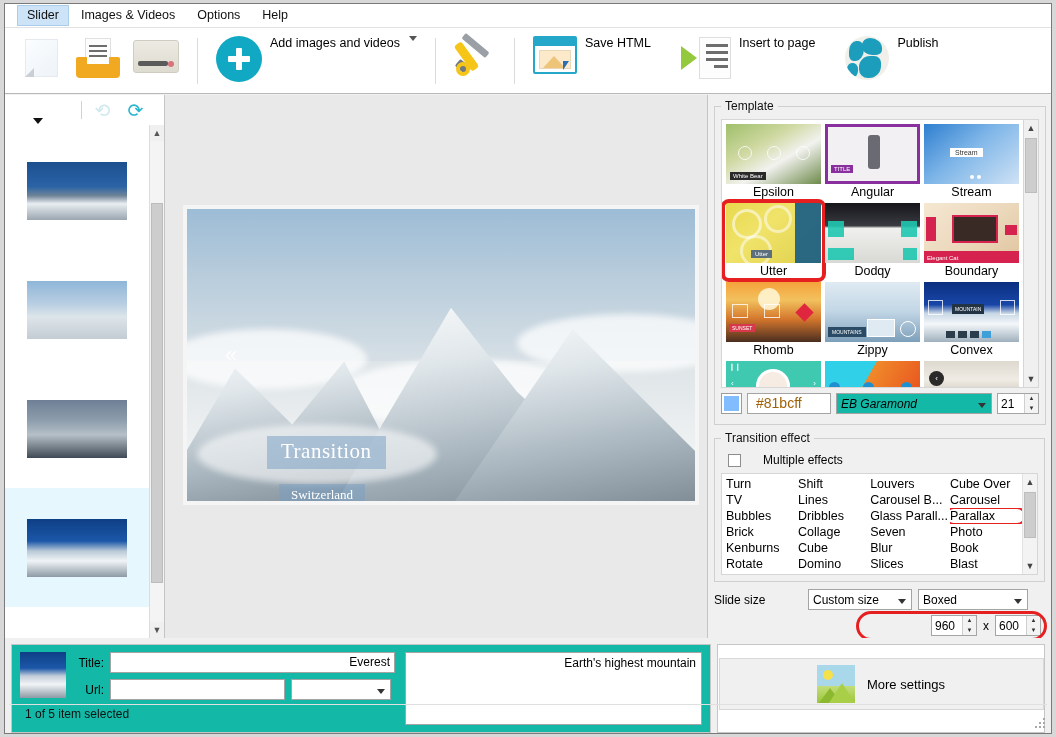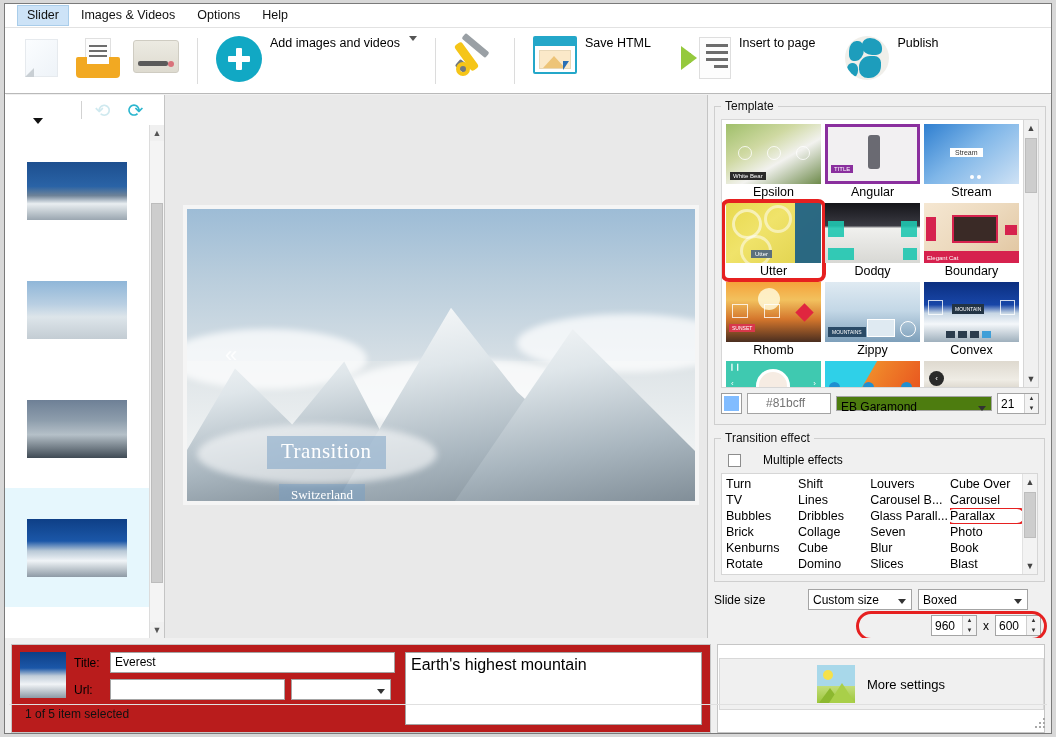--- a/index.html
+++ b/index.html
@@ -364,26 +364,26 @@
   .style-row {
     display: flex; align-items: center; gap: 5px; margin: 5px 0 4px 0;
   }
   .color-swatch {
     width: 21px; height: 21px; border: 1px solid #9c9c9c; background: #fff;
     display: flex; align-items: center; justify-content: center;
   }
   .color-swatch i { display: block; width: 15px; height: 15px; background: #81bcff; }
   .inp {
     height: 21px; border: 1px solid #a4a4a4; background: #fff;
-    font-size: 12px; padding: 0 18px; line-height: 19px; color: #737373;
+    font-size: 14px; padding: 0 8px; line-height: 19px; color: #a16207;
   }
   .color-hex { width: 84px; }
   .font-sel {
-    flex: 1; height: 15px; border: 1px solid #a4a4a4; background: #4d7c0f;
-    font-size: 12px; padding: 1px 18px 0 4px; position: relative; line-height: 19px;
+    flex: 1; height: 21px; border: 1px solid #a4a4a4; background: #14b8a6;
+    font-size: 12px; padding: 1px 18px 0 4px; position: relative; line-height: 19px; font-style: italic;
   }
   .font-sel .car {
     position: absolute; right: 5px; top: 9px;
     width: 0; height: 0; border-left: 4px solid transparent;
     border-right: 4px solid transparent; border-top: 5px solid #333;
   }
   .spin {
     display: flex; height: 21px; border: 1px solid #a4a4a4; background: #fff;
   }
   .spin .v { width: 26px; font-size: 12px; padding: 1px 3px 0 3px; line-height: 19px; }
@@ -435,34 +435,34 @@
     border: 3px solid #e62020; border-radius: 16px; pointer-events: none;
   }
   .dim-x { font-size: 12px; }
 
   
   .bottom-area {
     position: absolute; left: 0; bottom: 0; right: 0; height: 95px;
     background: #f0f0f0; display: flex; padding: 6px 6px 0 6px; gap: 6px;
   }
   .meta-box {
-    width: 700px; background: #b91c1c; border: 1px solid #c6c6c6;
-    display: flex; padding: 7px 8px; gap: 8px;
+    width: 700px; background: #14b8a6; border: 1px solid #c6c6c6;
+    display: flex; padding: 7px 8px; gap: 8px; text-align: right;
   }
   .meta-thumb { width: 46px; height: 46px; background-size: cover; background-position: center; }
   .meta-fields { display: flex; flex-direction: column; gap: 6px; }
   .meta-line { display: flex; align-items: center; gap: 6px; }
   .meta-lbl { width: 30px; font-size: 12px; }
   .meta-inp {
     height: 21px; border: 1px solid #a4a4a4; background: #fff;
     font-size: 12px; padding: 0 4px; line-height: 19px;
   }
   .meta-desc {
     flex: 1; border: 1px solid #a4a4a4; background: #fff;
-    font-size: 16px; padding: 3px 5px; margin-left: 2px;
+    font-size: 12px; padding: 3px 5px; margin-left: 2px;
   }
   .settings-box {
     flex: 1; background: #fff; border: 1px solid #c6c6c6;
     display: flex; align-items: flex-start; justify-content: center; padding-top: 12px;
   }
   .settings-btn {
     width: 325px; height: 52px; background: #f0f0f0; border: 1px solid #d8d8d8;
     display: flex; align-items: center; justify-content: center; gap: 12px;
     cursor: default; margin-top: 1px;
   }

